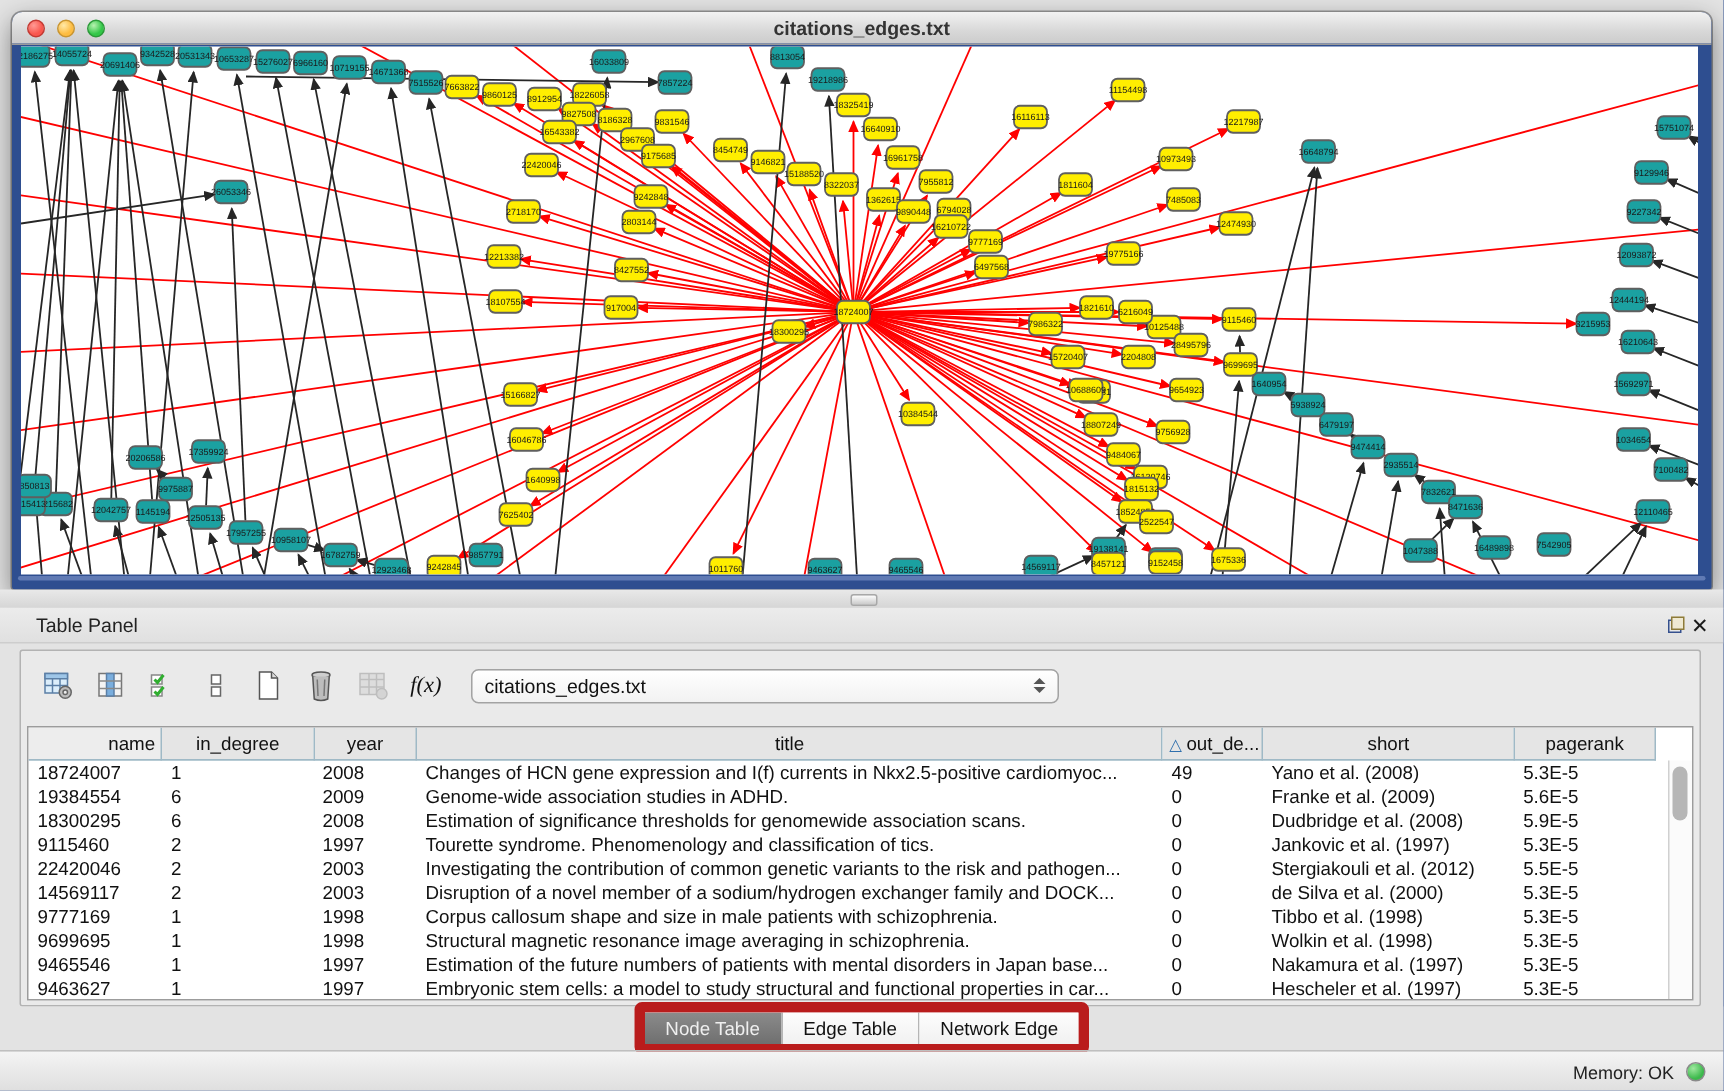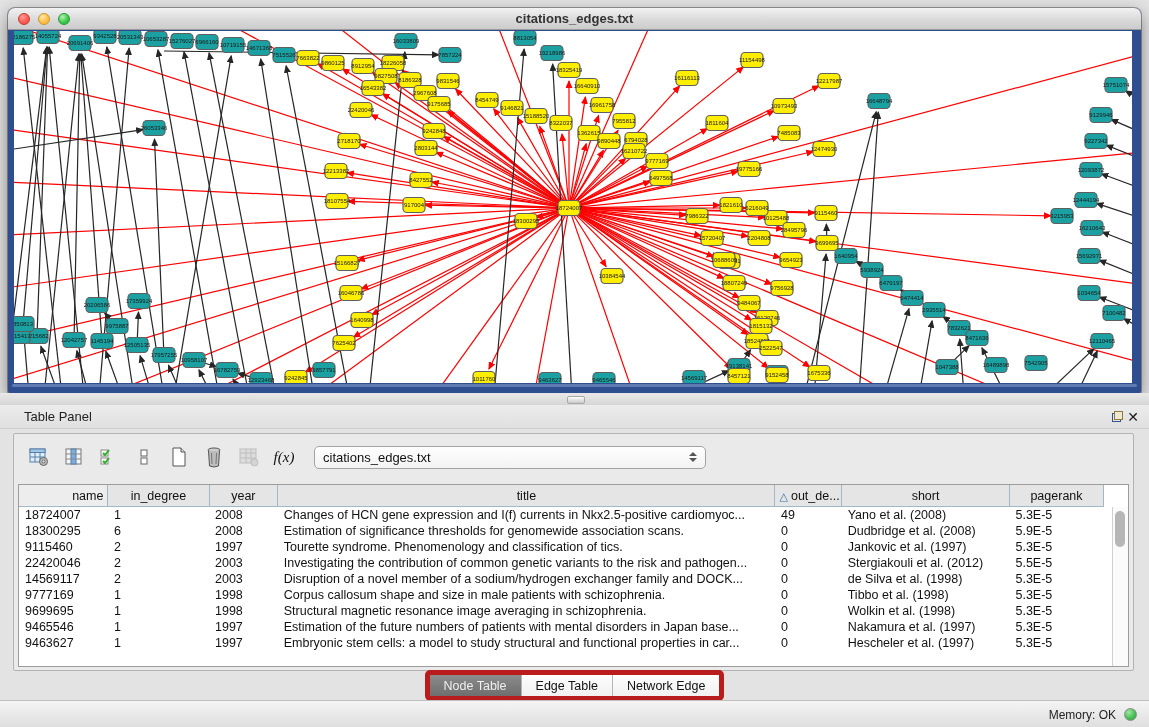--- a/index.html
+++ b/index.html
@@ -103,21 +103,21 @@
     position:absolute;top:22px;right:0;bottom:0;width:15px;
     background:#fbfbfb;border-left:1px solid #d0d0d0;
   }
   .vthumb{position:absolute;top:4px;left:2px;width:10px;height:36px;background:#b6b6b6;border-radius:6px;}
   
   .tabs-bar{
     position:absolute;left:0;top:671px;width:1149px;height:29px;
     display:flex;align-items:center;justify-content:center;background:#e3e3e3;
   }
   .seg{
-    display:flex;border:5px solid #b91c1c;border-radius:5px;overflow:hidden;
+    display:flex;border:7px solid #b91c1c;border-radius:5px;overflow:hidden;
     background:#fbfbfb;height:21px;box-shadow:0 1px 0 #ffffffaa;justify-content:space-between;
   }
   .seg .tab{
     padding:0 14px;display:flex;align-items:center;font-size:12.5px;color:#111;
     border-right:1px solid #b5b5b5;background:linear-gradient(#fdfdfd,#f1f1f1);
   }
   .seg .tab:last-child{border-right:none;}
   .seg .tab.sel{background:linear-gradient(#8b8b8b,#6f6f6f);color:#efefef;}
   
   .status-bar{
@@ -940,20 +940,29 @@
           <tr>
             <td>18724007</td>
             <td>1</td>
             <td>2008</td>
             <td>Changes of HCN gene expression and I(f) currents in Nkx2.5-positive cardiomyoc...</td>
             <td>49</td>
             <td>Yano et al. (2008)</td>
             <td>5.3E-5</td>
           </tr>
           <tr>
+            <td>19384554</td>
+            <td>6</td>
+            <td>2009</td>
+            <td>Genome-wide association studies in ADHD.</td>
+            <td>0</td>
+            <td>Franke et al. (2009)</td>
+            <td>5.6E-5</td>
+          </tr>
+          <tr>
             <td>18300295</td>
             <td>6</td>
             <td>2008</td>
             <td>Estimation of significance thresholds for genomewide association scans.</td>
             <td>0</td>
             <td>Dudbridge et al. (2008)</td>
             <td>5.9E-5</td>
           </tr>
           <tr>
             <td>9115460</td>
@@ -972,21 +981,21 @@
             <td>0</td>
             <td>Stergiakouli et al. (2012)</td>
             <td>5.5E-5</td>
           </tr>
           <tr>
             <td>14569117</td>
             <td>2</td>
             <td>2003</td>
             <td>Disruption of a novel member of a sodium/hydrogen exchanger family and DOCK...</td>
             <td>0</td>
-            <td>de Silva et al. (1998)</td>
+            <td>de Silva et al. (2000)</td>
             <td>5.3E-5</td>
           </tr>
           <tr>
             <td>9777169</td>
             <td>1</td>
             <td>1998</td>
             <td>Corpus callosum shape and size in male patients with schizophrenia.</td>
             <td>0</td>
             <td>Tibbo et al. (1998)</td>
             <td>5.3E-5</td>

